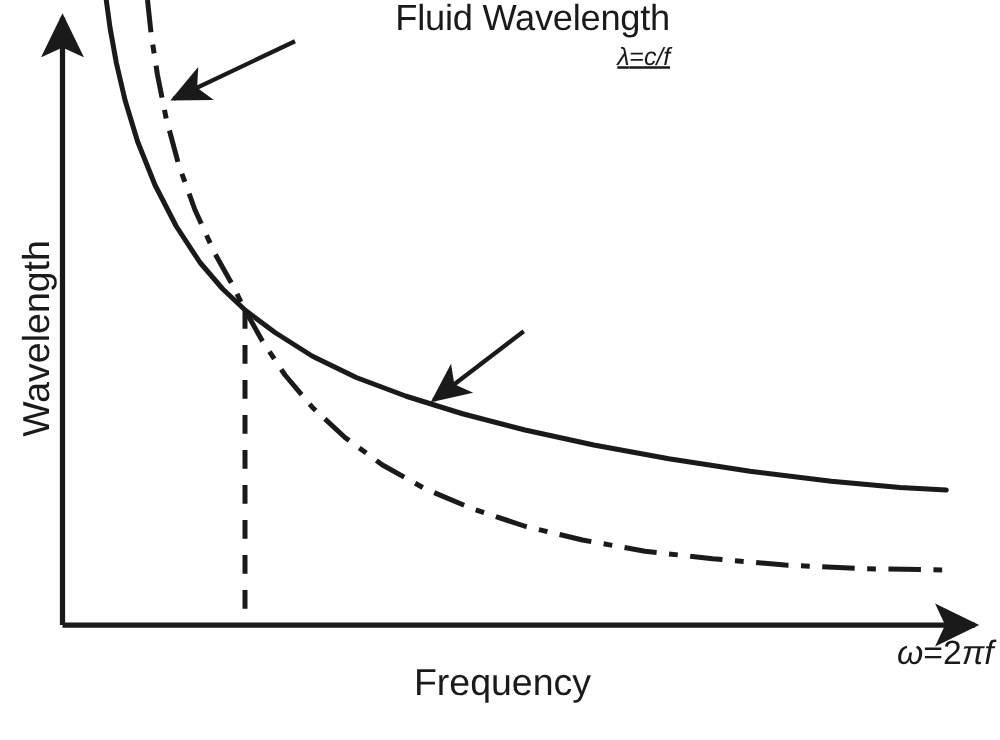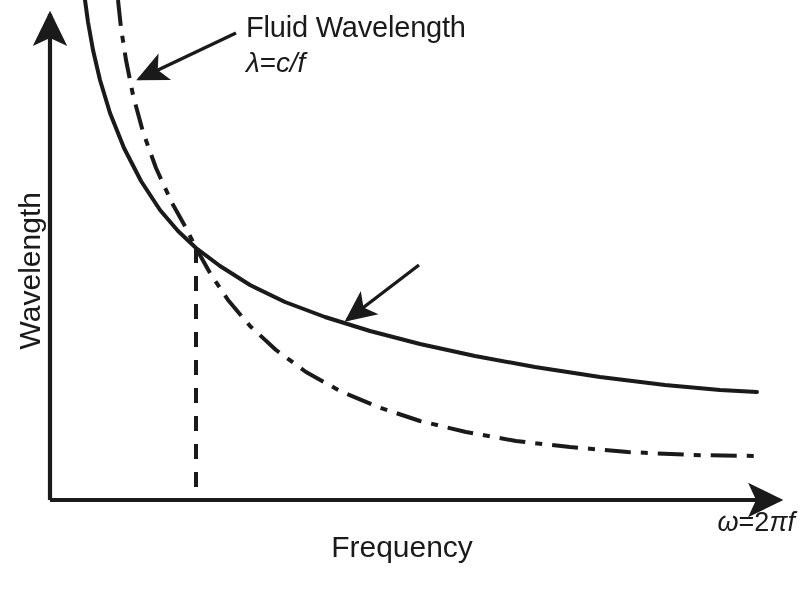--- a/index.html
+++ b/index.html
@@ -27,35 +27,36 @@
     position: absolute;
     color: #1a1a1a;
     white-space: nowrap;
     line-height: 1.05;
   }
   .ann-title {
     font-size: 29px;
     letter-spacing: -0.2px;
   }
   .ann-formula {
-    font-size: 28px;
+    font-size: 20px;
     font-style: italic;
     letter-spacing: -0.1px;
+    text-decoration: underline;
   }
   .axis-title {
     font-size: 30px;
   }
   .axis-tick-label {
     font-size: 27px;
     font-style: italic;
   }
   #fluid-annotation {
     left: 246px;
-    top: 12px;
-    text-align: left;
+    top: 0px;
+    text-align: right;
     width: 290px;
   }
   #fluid-annotation .ann-formula { margin-top: 6px; }
   #bending-annotation {
     left: 424px;
     top: 221px;
     text-align: center;
     width: 320px;
   }
   #bending-annotation .ann-formula { margin-top: 6px; }

